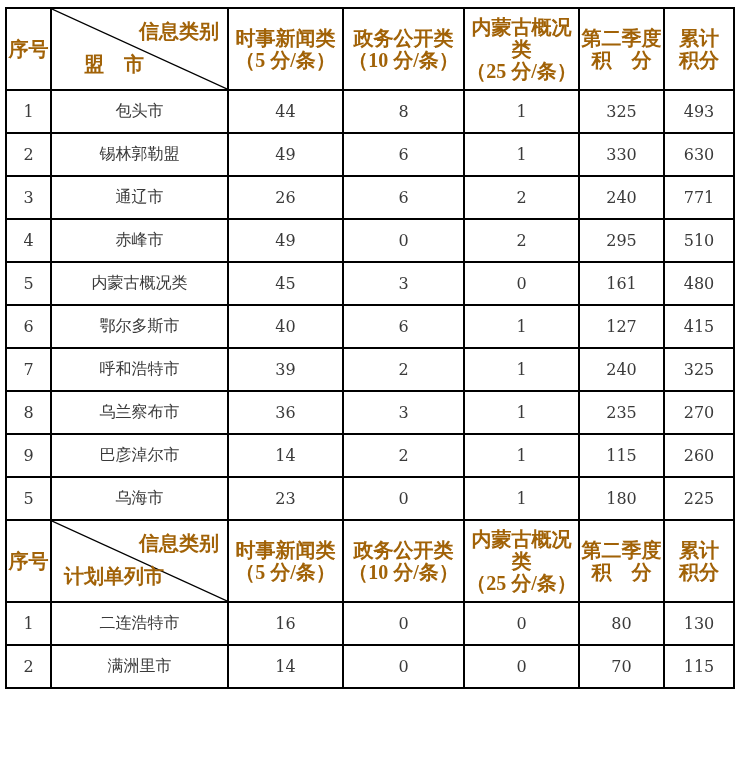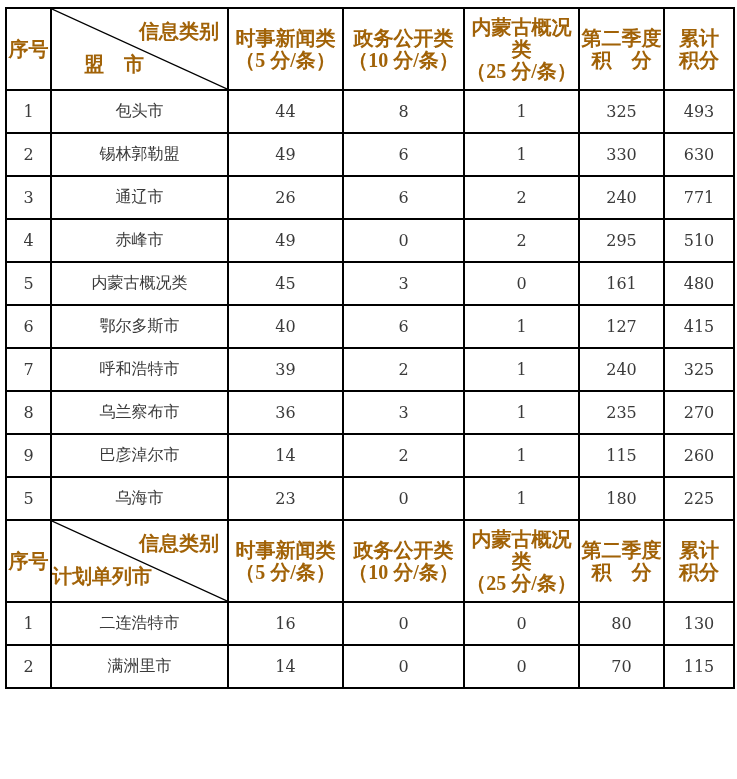--- a/index.html
+++ b/index.html
@@ -61,21 +61,21 @@
   .diag-top {
     position: absolute;
     top: 11px;
     right: 8px;
   }
   .diag-bottom {
     position: absolute;
     bottom: 14px;
   }
   .diag-bottom.pos-a { left: 32px; }
-  .diag-bottom.pos-b { left: 0; margin-top: 20px; }
+  .diag-bottom.pos-b { left: 12px; margin-top: 20px; }
   .hline { display: block; }
 </style>
 </head>
 <body>
 
 <div class="page">
   <table class="score-table">
     <colgroup>
       <col style="width:45px">
       <col style="width:177px">

